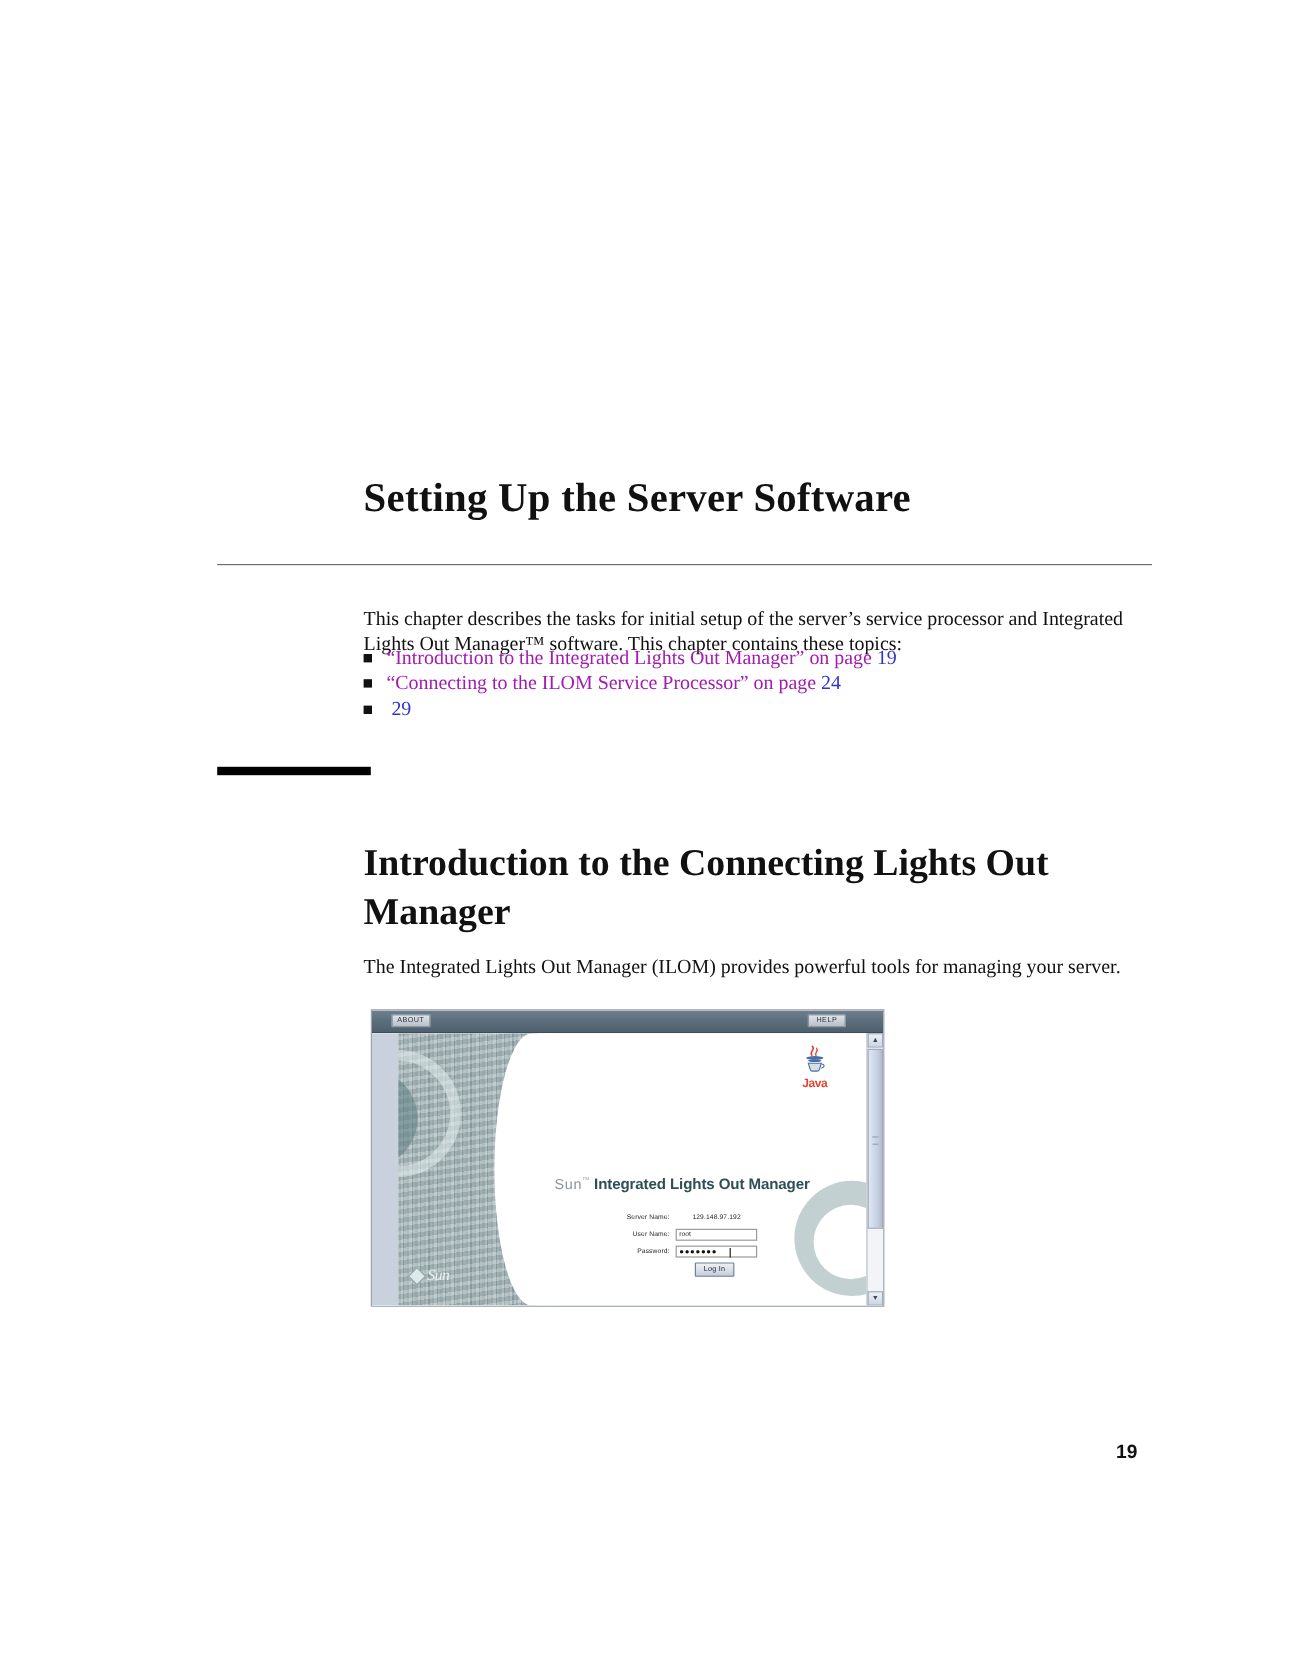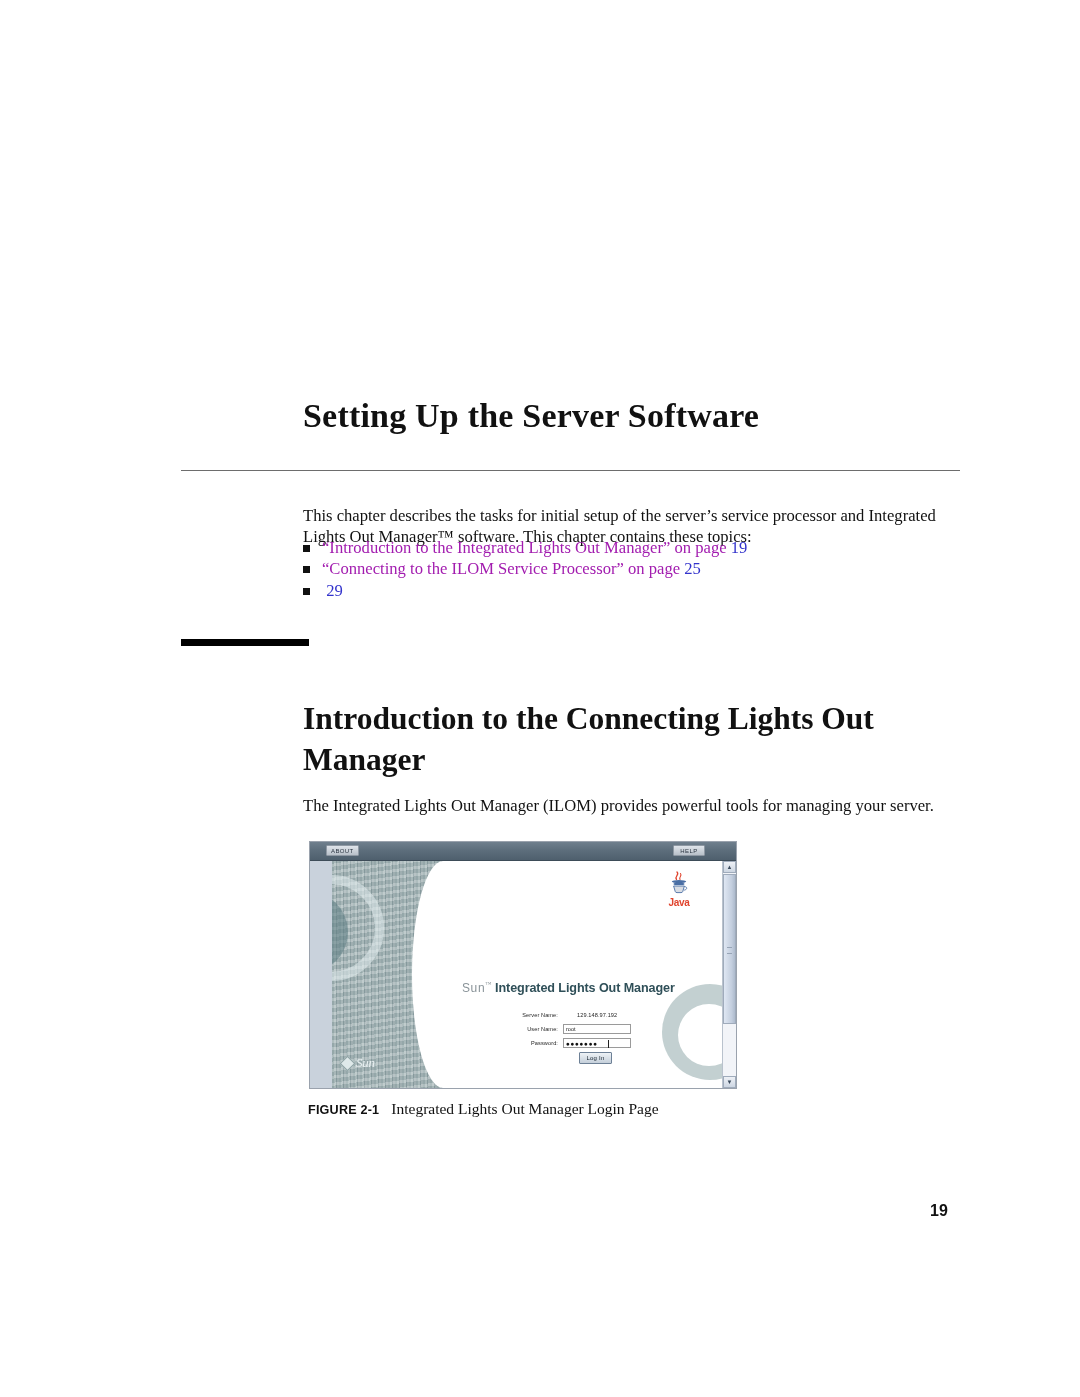--- a/index.html
+++ b/index.html
@@ -499,21 +499,21 @@
     <div class="topic-item">
       <span class="topic-bullet"></span>
       <span class="topic-link">“Introduction to the Integrated Lights Out Manager” on page</span>
       <span class="topic-tail">&nbsp;</span>
       <span class="topic-tail">19</span>
     </div>
     <div class="topic-item">
       <span class="topic-bullet"></span>
       <span class="topic-link">“Connecting to the ILOM Service Processor” on page</span>
       <span class="topic-tail">&nbsp;</span>
-      <span class="topic-tail">25</span>
+      <span class="topic-tail">24</span>
     </div>
     <div class="topic-item">
       <span class="topic-bullet"></span>
       <span class="topic-tail">&nbsp;</span>
       <span class="topic-tail">29</span>
     </div>
   </div>
 
   <div class="section-rule"></div>
   <h2 class="section-title">Introduction to the Connecting Lights Out Manager</h2>
@@ -588,19 +588,16 @@
         <div class="sb-arrow sb-up">▲</div>
         <div class="sb-thumb">
           <div class="sb-grip"></div>
         </div>
         <div class="sb-arrow sb-down">▼</div>
       </div>
 
     </div>
   </div>
 
-  <div class="fig-caption">
-    <span class="fig-label">FIGURE 2-1</span><span class="fig-text">Integrated Lights Out Manager Login Page</span>
-  </div>
 
   <div class="page-number">19</div>
 
 </div>
 
 </body></html>

